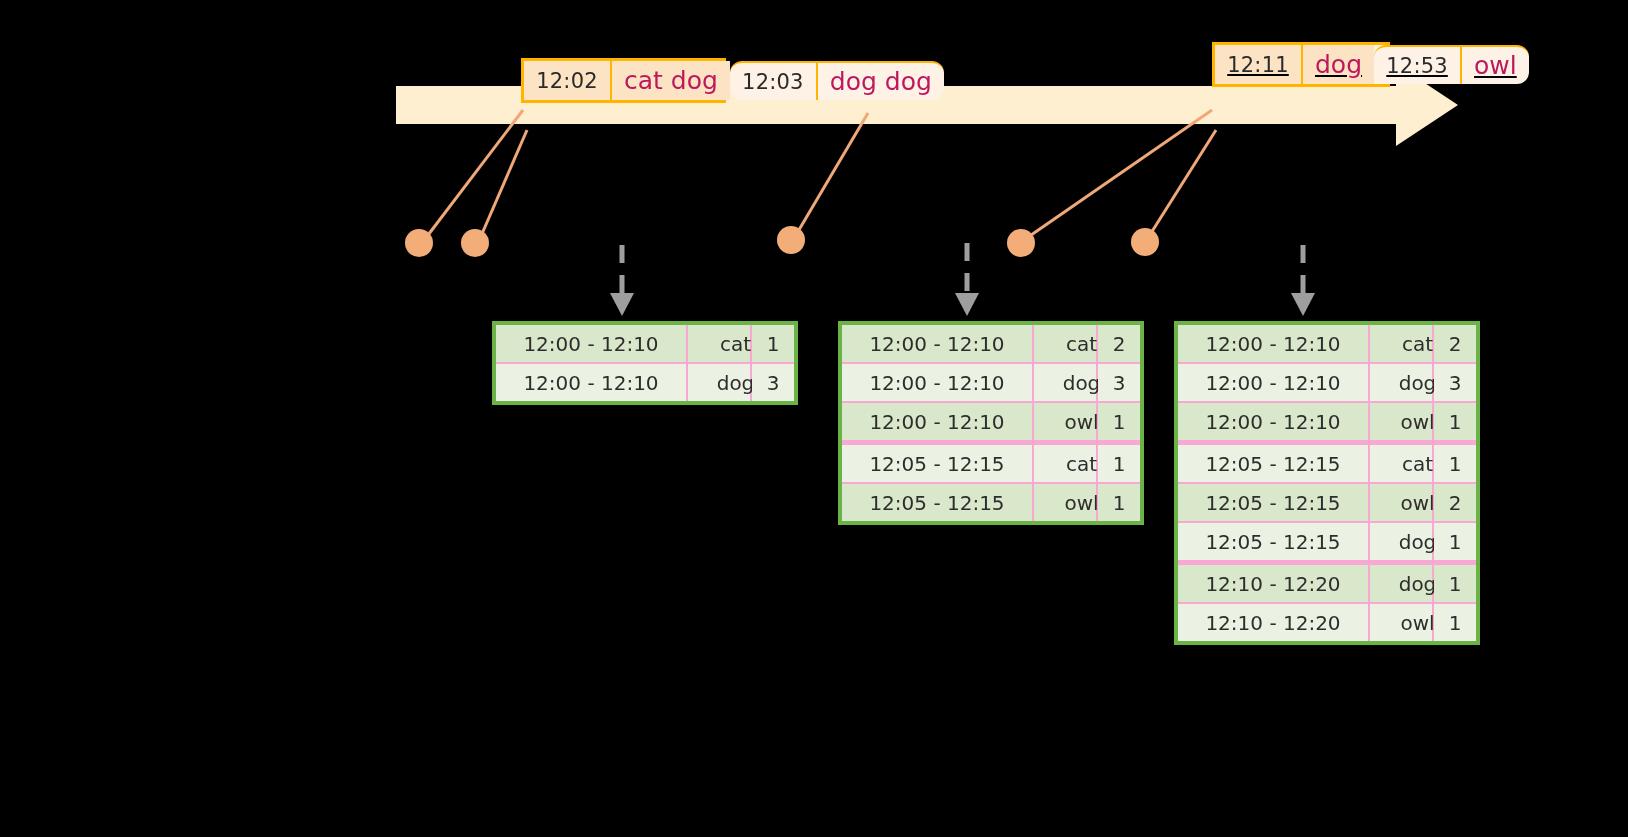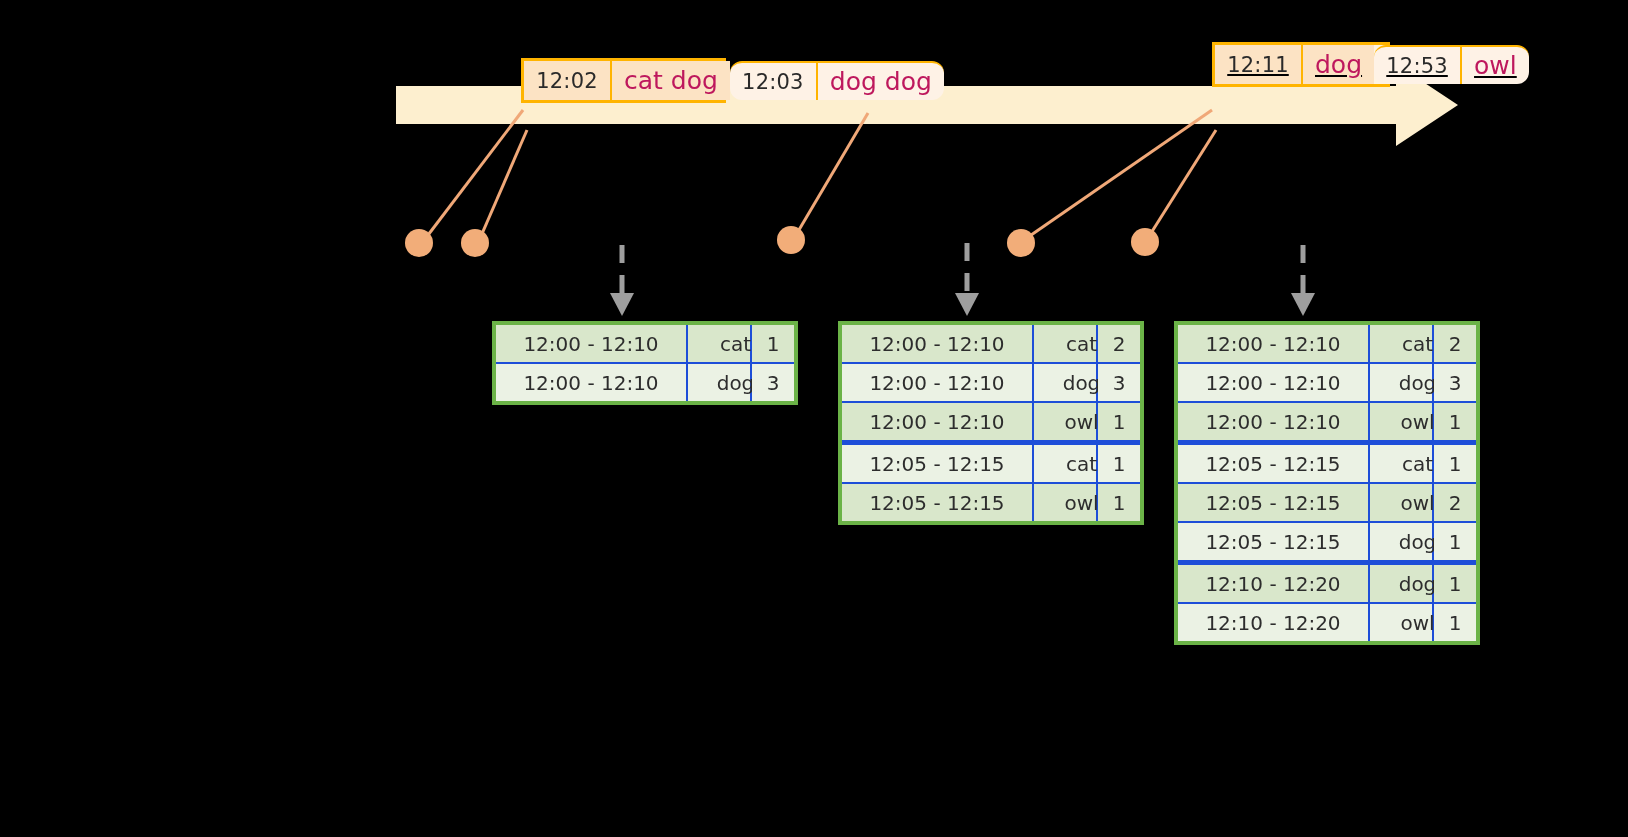--- a/index.html
+++ b/index.html
@@ -73,21 +73,21 @@
     color: #be185d;
     padding: 0 12px;
     white-space: nowrap;
   }
 
   
   .result-table {
     position: absolute;
     border: 4px solid #6BB347;
     box-sizing: border-box;
-    background: #1d4ed8;
+    background: #f9a8d4;
     display: flex;
     flex-direction: column;
   }
   .res-row {
     display: flex;
     flex-direction: row;
     height: 37px;
     box-sizing: border-box;
   }
   .res-row + .res-row { margin-top: 2px; }

